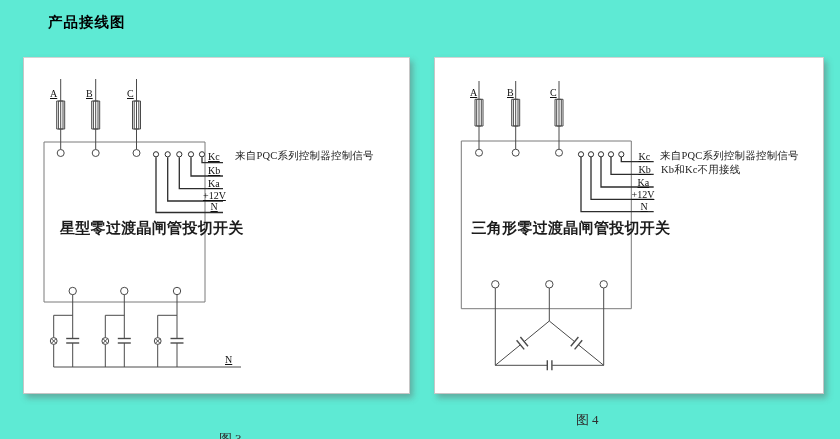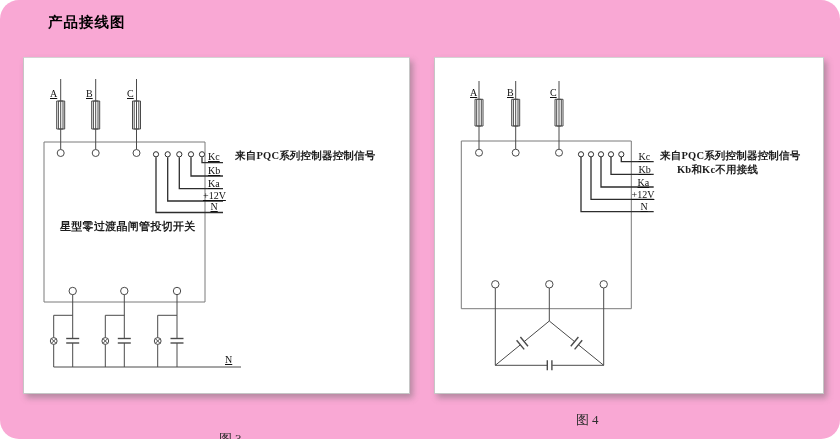--- a/index.html
+++ b/index.html
@@ -1,25 +1,24 @@
 <!DOCTYPE html>
 <html><head>
 <meta charset="utf-8">
 <style>
   * { margin: 0; padding: 0; box-sizing: border-box; }
   html, body { background: #ffffff; }
   .page {
     position: relative;
     width: 840px;
     height: 439px;
-    background: #f9a8d4;
+    background: #5eead4;
     font-family: "Liberation Serif", serif;
     color: #1a1a1a;
     overflow: hidden;
-    border-radius: 19px;
   }
   .page-title {
     position: absolute;
     left: 48px;
     top: 13px;
     font-family: "Liberation Sans", sans-serif;
     font-weight: 600;
     font-size: 14.5px;
     color: #000000;
     letter-spacing: 1px;
@@ -42,28 +41,28 @@
     line-height: 11px;
     color: #111111;
     white-space: nowrap;
     text-decoration: underline;
   }
   .phase-lbl { text-decoration: underline; }
   .note {
     position: absolute;
     font-size: 10.5px;
     line-height: 12px;
-    font-weight: 700;
+    font-weight: 400;
     color: #1c1c1c;
     white-space: nowrap;
     letter-spacing: 0.2px;
   }
   .box-label {
     position: absolute;
-    font-size: 11px;
+    font-size: 15px;
     font-weight: 600;
     color: #1c1c1c;
     white-space: nowrap;
     letter-spacing: 0.3px;
   }
   .fig-caption {
     position: absolute;
     font-size: 13px;
     color: #2f2f2f;
     letter-spacing: 3px;
@@ -248,19 +247,20 @@
     <span class="lbl phase-lbl" style="left:72px; top:29px;">B</span>
     <span class="lbl phase-lbl" style="left:115px; top:29px;">C</span>
 
     <span class="lbl" style="left:203.5px; top:92.5px;">Kc</span>
     <span class="lbl" style="left:203.5px; top:105.5px;">Kb</span>
     <span class="lbl" style="left:202.5px; top:118.5px;">Ka</span>
     <span class="lbl" style="left:196.5px; top:130.5px;">+12V</span>
     <span class="lbl" style="left:205.5px; top:142.5px;">N</span>
 
     <span class="note" style="left:225px; top:91.5px;">来自PQC系列控制器控制信号</span>
-    <span class="note" style="left:226px; top:105.5px;margin-left:16px;">Kb和Kc不用接线</span>
+    <span class="note" style="left:226px; top:105.5px;">Kb和Kc不用接线</span>
+    <span class="box-label" style="left:36.5px; top:161px;">三角形零过渡晶闸管投切开关</span>
   </div>
 
   <span class="fig-caption cap3">图3</span>
   <span class="fig-caption cap4">图4</span>
 
 </div>
 
 </body></html>

